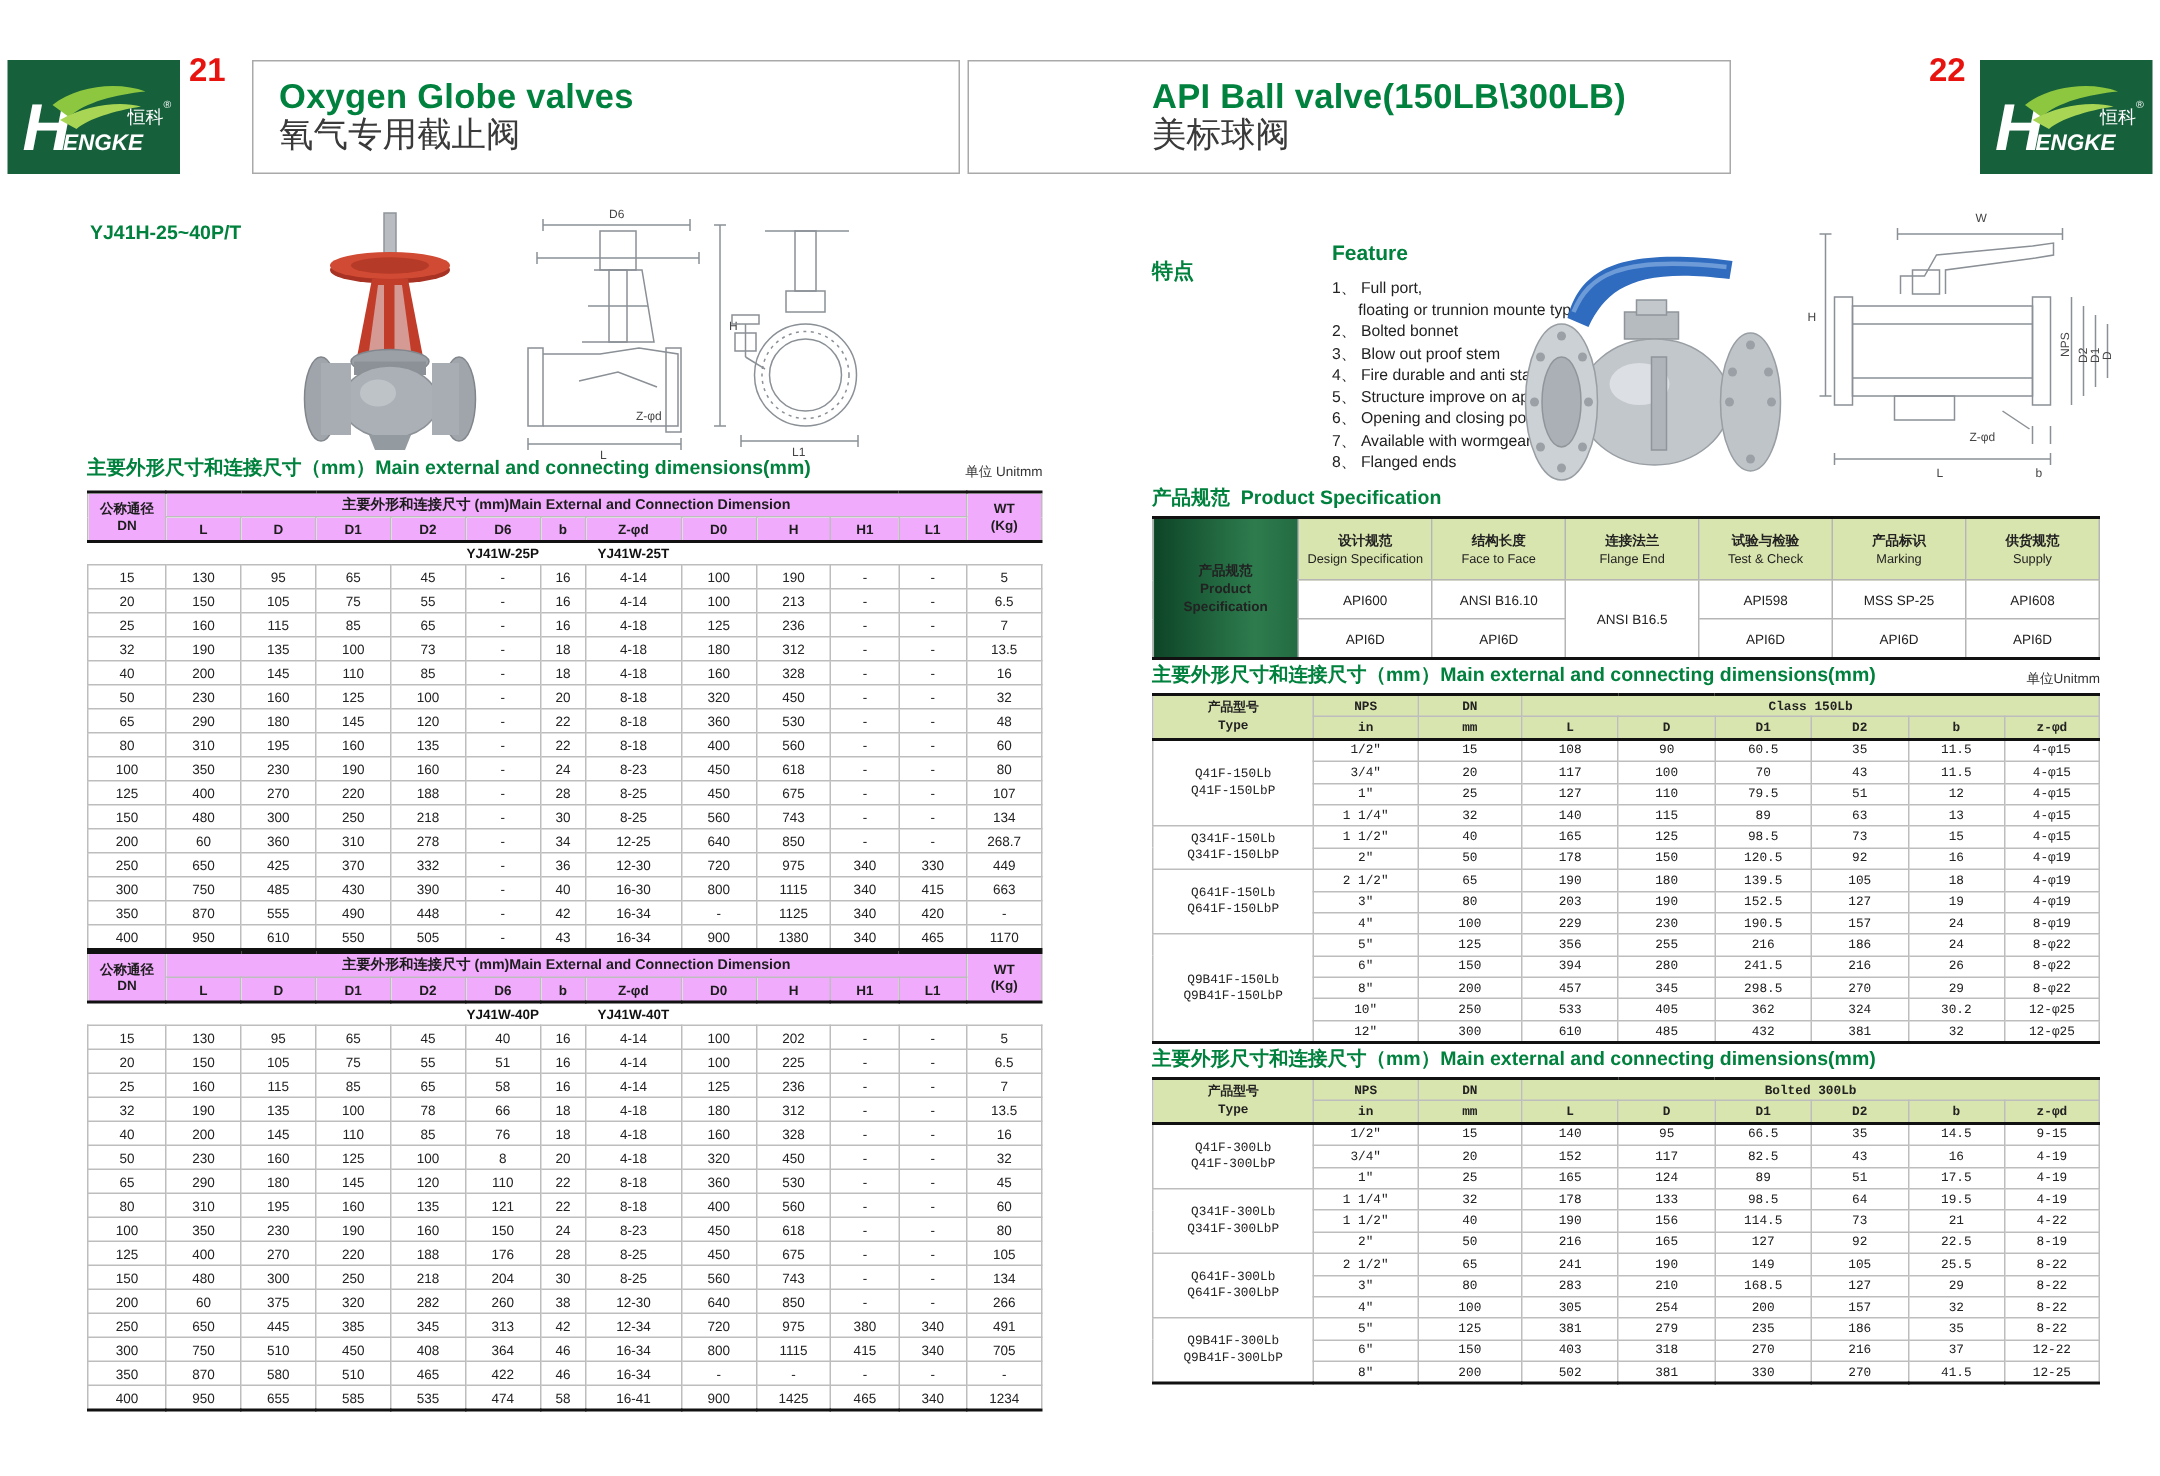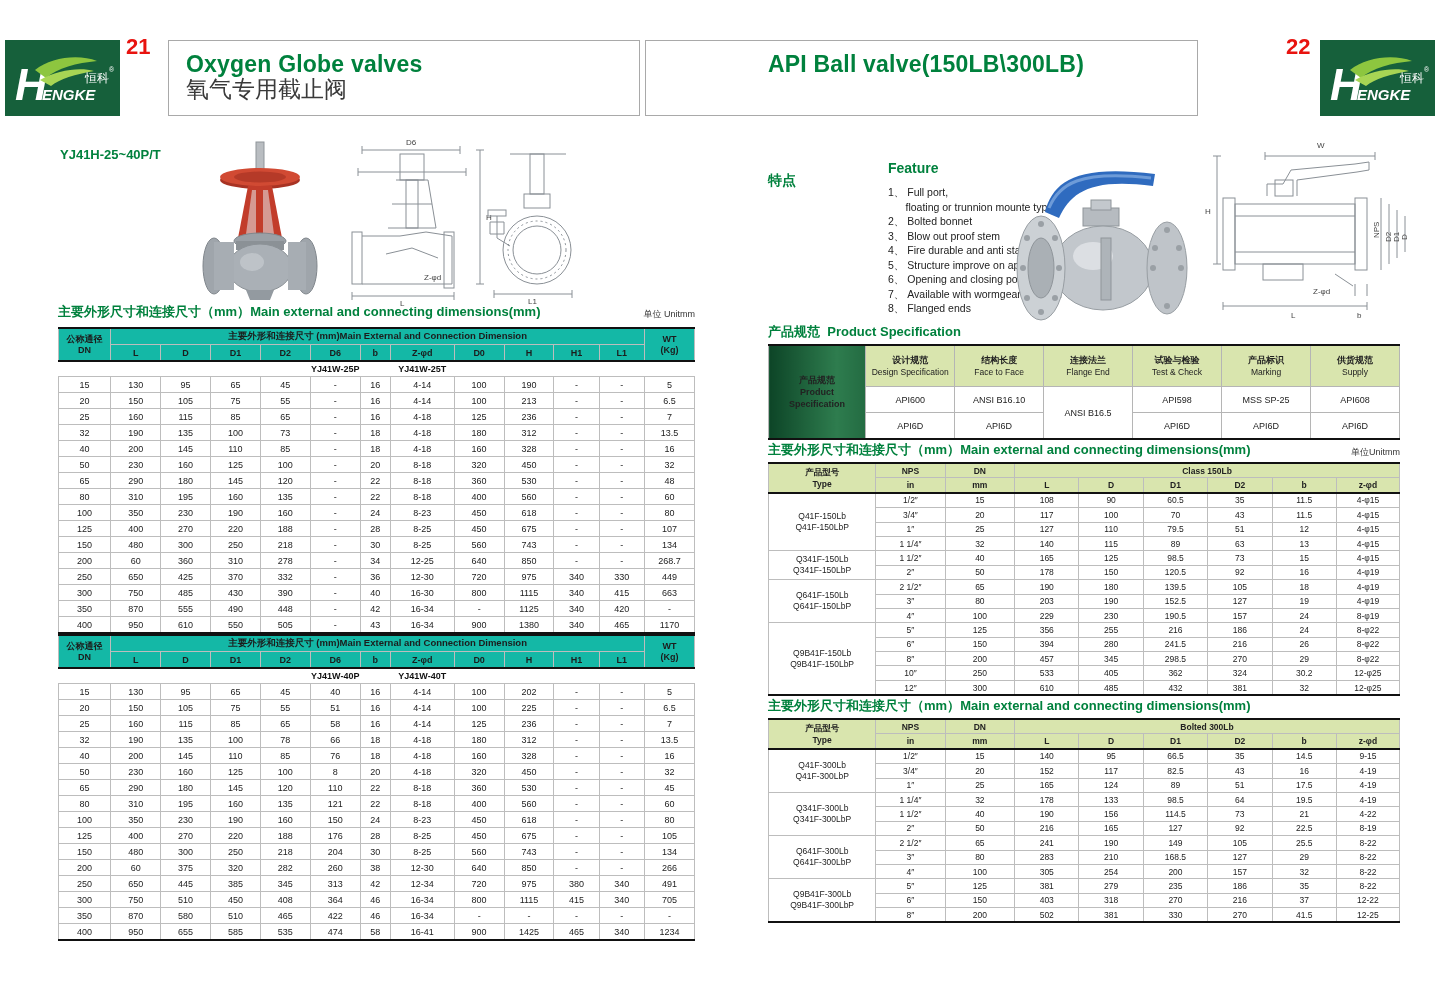--- a/index.html
+++ b/index.html
@@ -17,39 +17,39 @@
   .model-label{font-size:13px;font-weight:bold;color:#00813d;}
 
   .sec-head{display:flex;justify-content:space-between;align-items:flex-end;}
   .sec-title{font-size:13px;font-weight:bold;color:#00813d;}
   .unit{font-size:9px;color:#333;font-weight:normal;}
 
   
   table{border-collapse:collapse;table-layout:fixed;}
   .dim-table{width:637px;font-size:9px;}
   .dim-table th,.dim-table td{border:1px solid #bdbdbd;text-align:center;padding:0;height:15px;font-weight:normal;color:#222;overflow:hidden;}
-  .dim-table thead th{background:#14b8a6;font-weight:bold;color:#1c1c1c;}
+  .dim-table thead th{background:#f0abfc;font-weight:bold;color:#1c1c1c;}
   .dim-table thead{border-top:2px solid #111;border-bottom:2px solid #111;}
   .dim-table{border-bottom:2px solid #111;}
   .pre{white-space:pre-line;line-height:11px;}
   .model-row td{border:none;height:14px;font-weight:bold;color:#111;}
   .grp-hd{font-size:9.5px;}
 
   
   .feat-title{font-size:14px;font-weight:bold;color:#00813d;margin-bottom:9px;}
   .feat-list div{font-size:10.5px;color:#222;line-height:14.5px;white-space:pre;}
 
   .spec-table{width:632px;font-size:9px;border-top:2px solid #111;border-bottom:2px solid #111;}
   .spec-table th,.spec-table td{border:1px solid #b5b5b5;text-align:center;padding:0;color:#222;}
   .spec-table .col-hd{background:#d9e5ae;height:40px;font-weight:bold;line-height:12px;}
   .spec-table .col-hd .en{font-weight:normal;font-size:8.5px;display:block;}
   .spec-table td{height:25px;}
   .dark-cell{background:linear-gradient(90deg,#0d4527 0%,#2e7c4e 70%,#236b42 100%);color:#fff;font-weight:bold;white-space:pre-line;line-height:12px;border:1px solid #0d4527;}
 
-  .class-table{width:632px;font-size:8.5px;border-bottom:2px solid #111;}
+  .class-table{width:632px;font-size:8.5px;border-bottom:2px solid #111;font-family:Liberation Mono, monospace;}
   .class-table th,.class-table td{border:1px solid #bdbdbd;text-align:center;padding:0;height:13.4px;color:#222;}
   .class-table thead th{background:#d9e5ae;font-weight:bold;}
   .class-table thead{border-top:2px solid #111;border-bottom:2px solid #111;}
   .class-table .type-cell{white-space:pre-line;line-height:11px;background:#fff;}
 
   svg text{font-family:"Liberation Sans",sans-serif;}
   .lineart{stroke:#8a9096;fill:none;stroke-width:1;}
   .dimtxt{font-size:8px;fill:#444;}
 </style>
 </head>
@@ -748,22 +748,23 @@
             <td>900</td>
             <td>1425</td>
             <td>465</td>
             <td>340</td>
             <td>1234</td>
           </tr>
         </tbody>
     </table>
   </div>
 
-  <div class="abs title-box" style="left:645px;top:40px;width:553px;padding:10px 0 0 122px;">
+  <div class="abs title-box" style="left:645px;top:40px;width:509px;padding:10px 0 0 122px;">
     <div class="title-main">API Ball valve(150LB\300LB)</div>
+    <div class="title-sub">美标球阀</div>
   </div>
   <div class="abs page-num" style="left:1286px;top:34px;">22</div>
   <div class="abs logo-box" style="left:1320px;top:40px;">
     <svg width="115" height="76" viewBox="0 0 115 76">
       <text x="10" y="60" font-size="44" font-style="italic" font-weight="bold" fill="#ffffff">H</text>
       <path d="M30 30 C46 17 74 14 92 21 C72 23 52 28 41 38 Z" fill="#8dc63f"></path>
       <path d="M35 40 C52 30 75 27 89 31 C71 34 54 39 46 46 Z" fill="#a8d554"></path>
       <text x="37" y="60" font-size="15" font-style="italic" font-weight="bold" fill="#ffffff">ENGKE</text>
       <text x="80" y="42" font-size="12" fill="#ffffff">恒科</text>
       <text x="104" y="32" font-size="7" fill="#ffffff">®</text>

